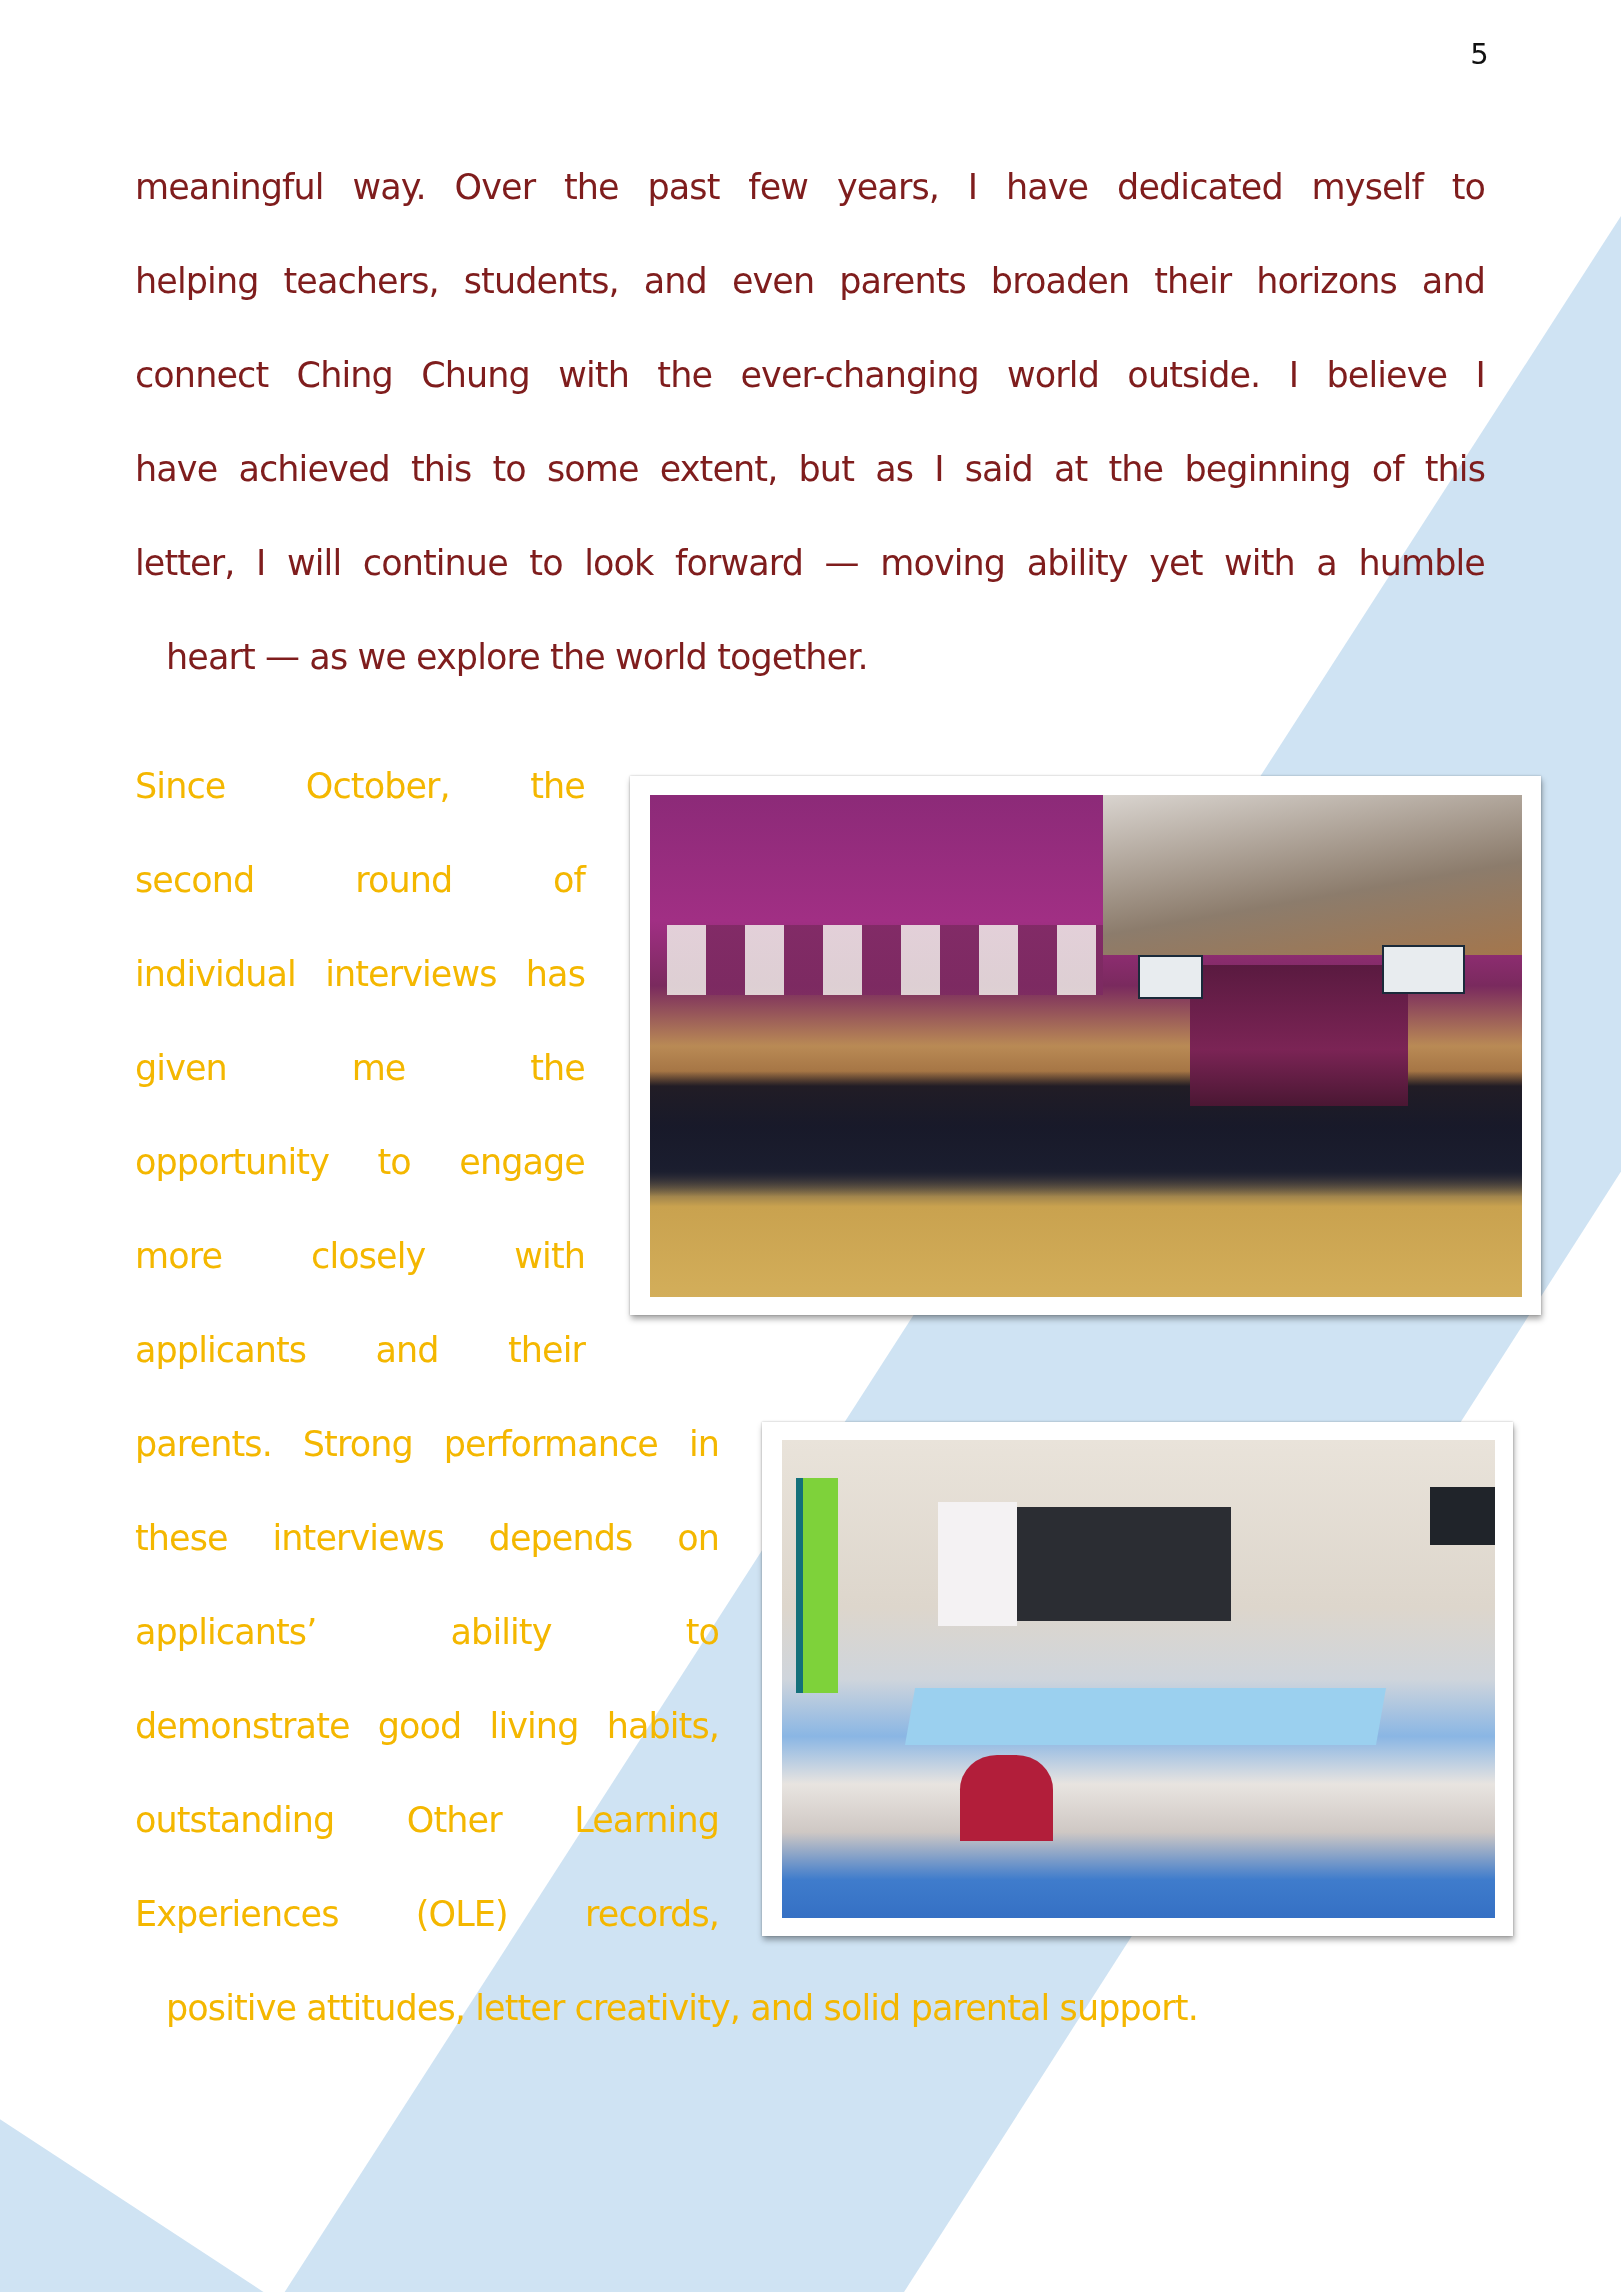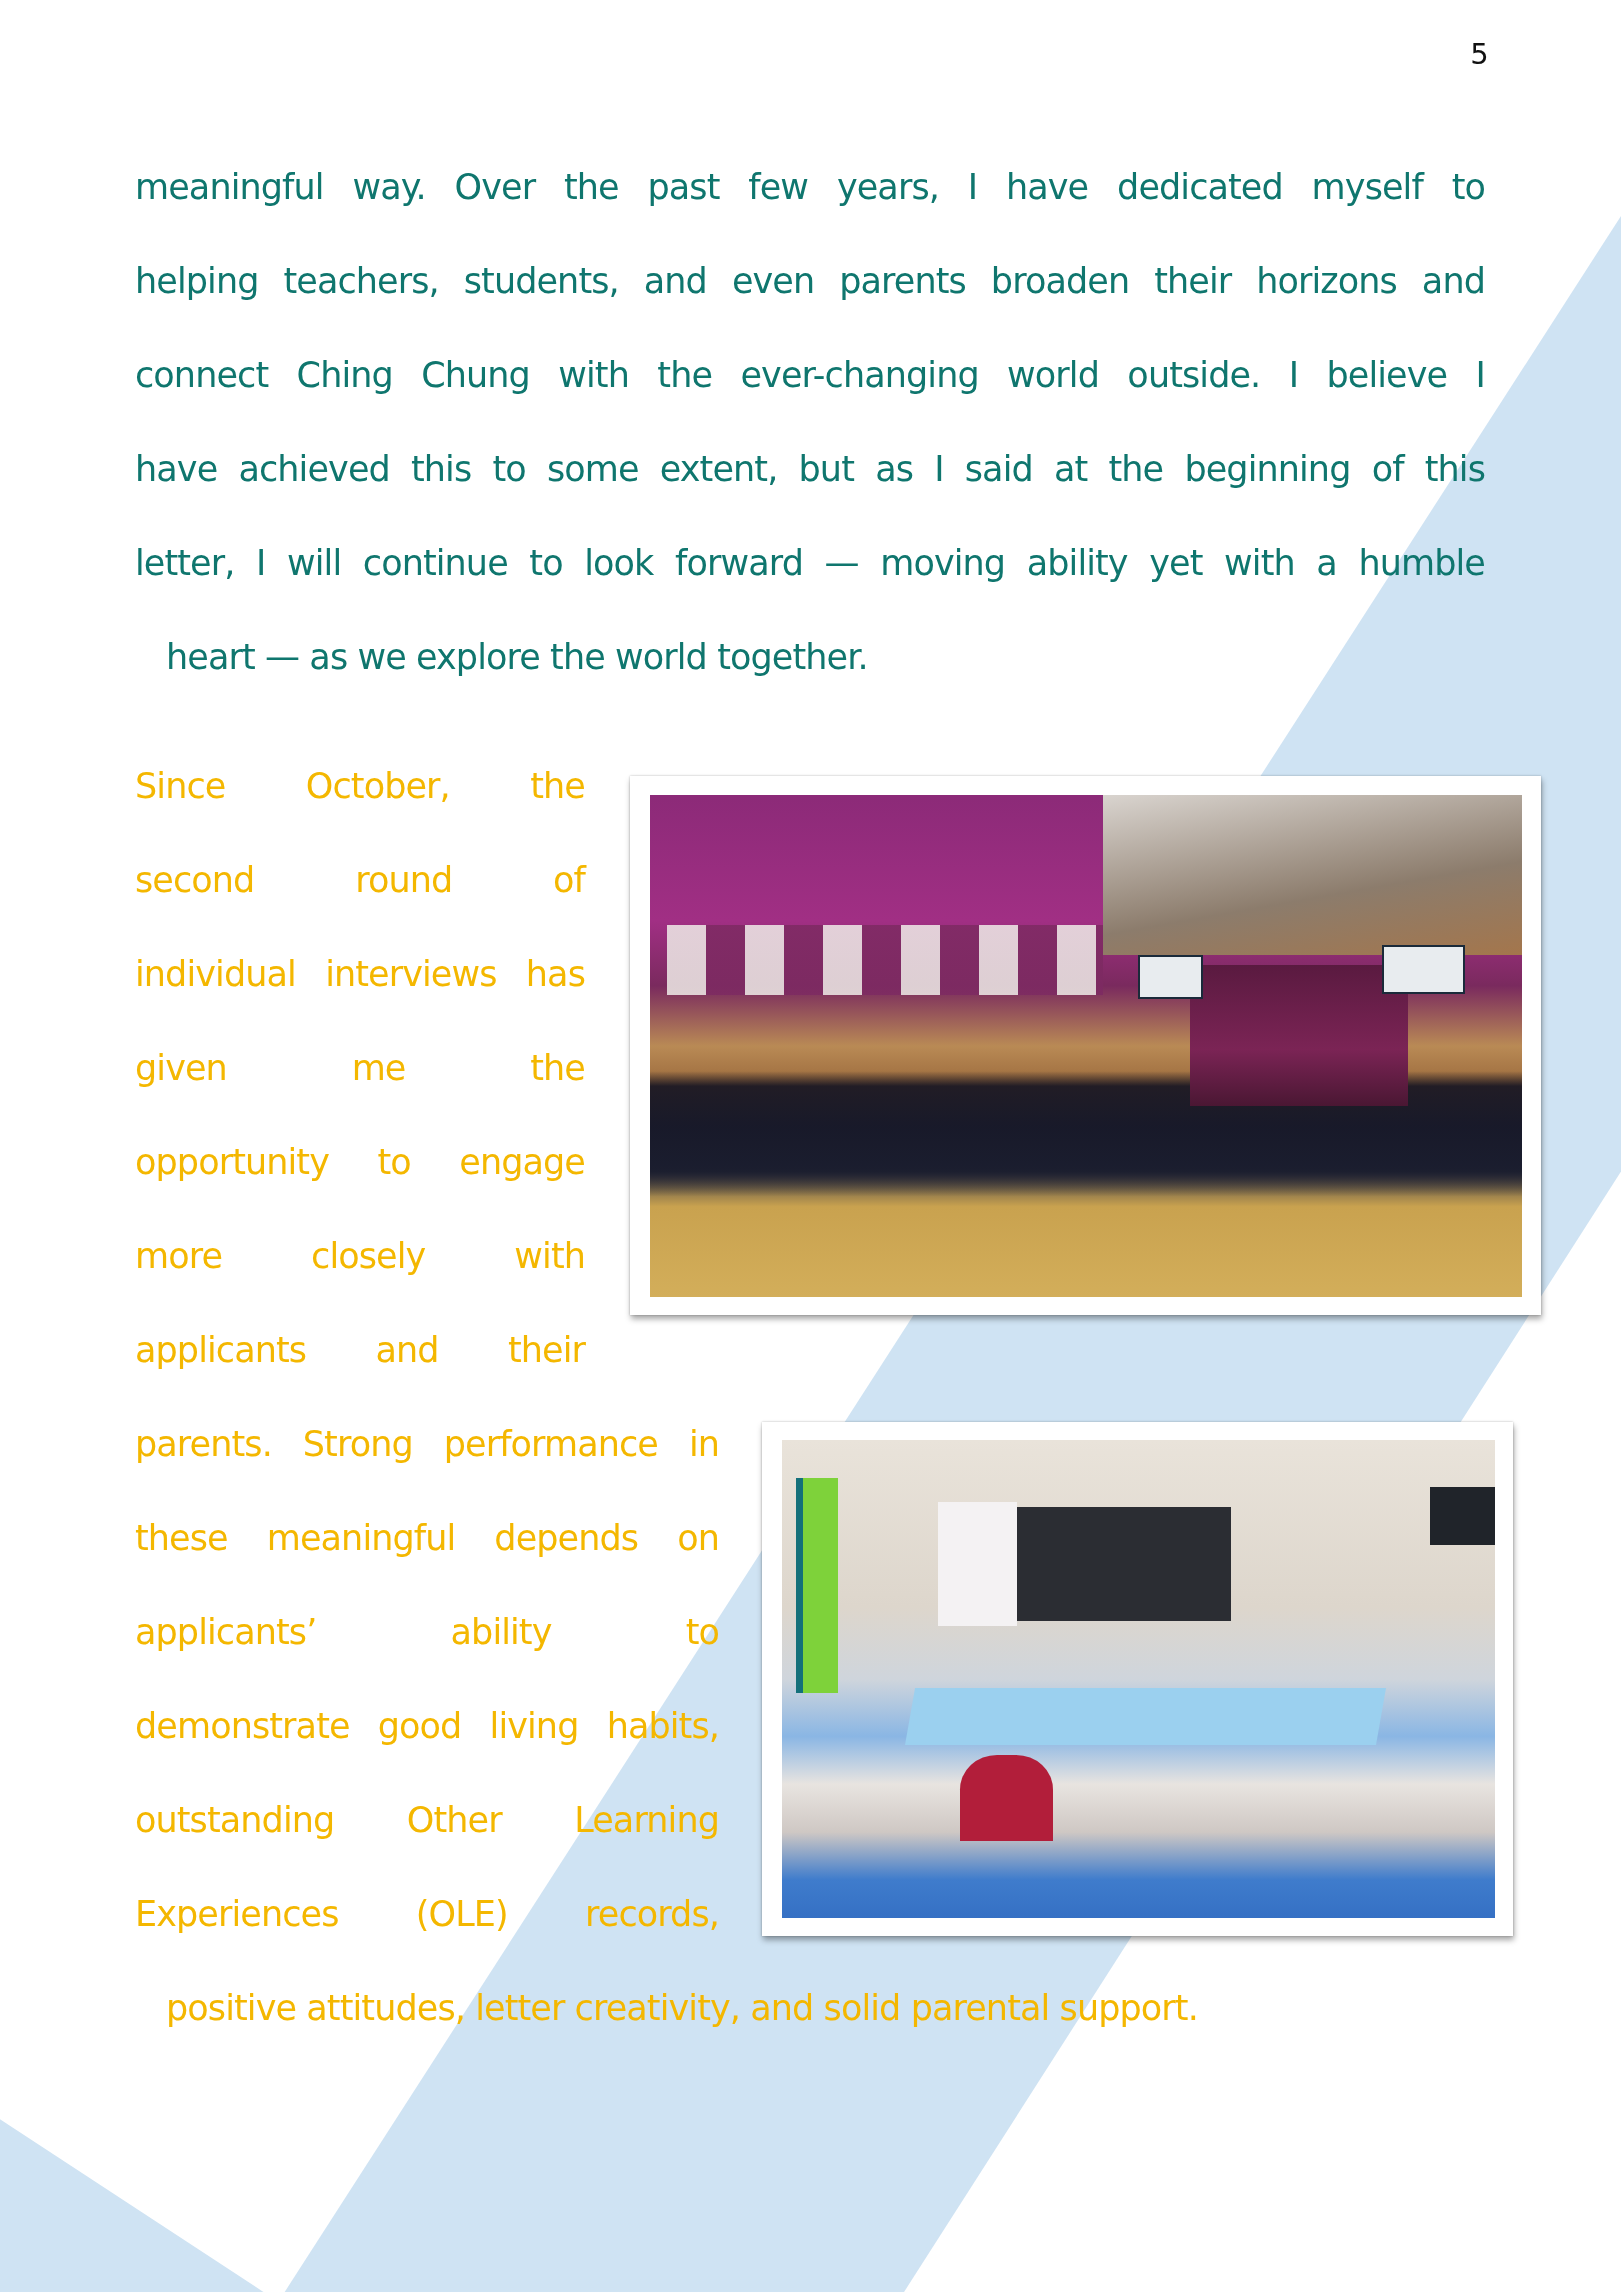--- a/index.html
+++ b/index.html
@@ -9,21 +9,21 @@
       position: absolute; left: 1464px; top: 37px; width: 31px; text-align: center;
       font-family: "DejaVu Sans", sans-serif; font-size: 29px; color: #111111; z-index: 2;
     }
     .para { position: absolute; left: 135px; z-index: 2; font-family: "DejaVu Sans", "Liberation Sans", sans-serif; }
     .line {
       display: block; height: 94px; line-height: 94px; white-space: nowrap;
       font-size: 35px; letter-spacing: -0.9px; word-spacing: 0;
       text-align: justify; text-align-last: justify; overflow: visible;
     }
     .line.last { text-align: left; text-align-last: left; margin-left: 31px; }
-    .blue { color: #0f766e; }
+    .blue { color: #7f1d1d; }
     .yellow { color: #f4b700; }
     #para-blue { top: 140px; width: 1350px; }
     #para-yellow { top: 739px; width: 1350px; }
     .w-narrow { width: 450px; }
     .w-mid { width: 584px; }
     .w-full { width: 1350px; }
 
     .photo-frame {
       position: absolute; background: #ffffff; z-index: 1;
       box-shadow: 1px 3.9px 5.9px rgba(0,0,0,0.35), 0 0 2px rgba(0,0,0,0.25);
@@ -77,21 +77,21 @@
 
 <div class="para" id="para-yellow">
   <span class="line yellow w-narrow">Since October, the</span>
   <span class="line yellow w-narrow">second round of</span>
   <span class="line yellow w-narrow">individual interviews has</span>
   <span class="line yellow w-narrow">given me the</span>
   <span class="line yellow w-narrow">opportunity to engage</span>
   <span class="line yellow w-narrow">more closely with</span>
   <span class="line yellow w-narrow">applicants and their</span>
   <span class="line yellow w-mid">parents. Strong performance in</span>
-  <span class="line yellow w-mid">these meaningful depends on</span>
+  <span class="line yellow w-mid">these interviews depends on</span>
   <span class="line yellow w-mid">applicants’ ability to</span>
   <span class="line yellow w-mid">demonstrate good living habits,</span>
   <span class="line yellow w-mid">outstanding Other Learning</span>
   <span class="line yellow w-mid">Experiences (OLE) records,</span>
   <span class="line yellow w-full last">positive attitudes, letter creativity, and solid parental support.</span>
 </div>
 
 <div class="photo-frame" id="frame-hall">
   <div class="photo" id="photo-hall" title="School hall with students seated at desks for interviews, purple curtains and stage">
     <div id="hall-ceiling"></div>

